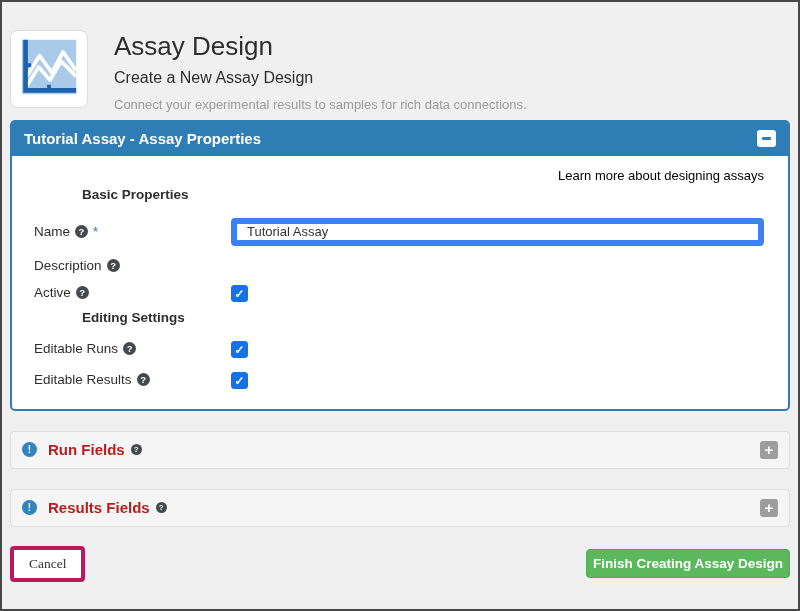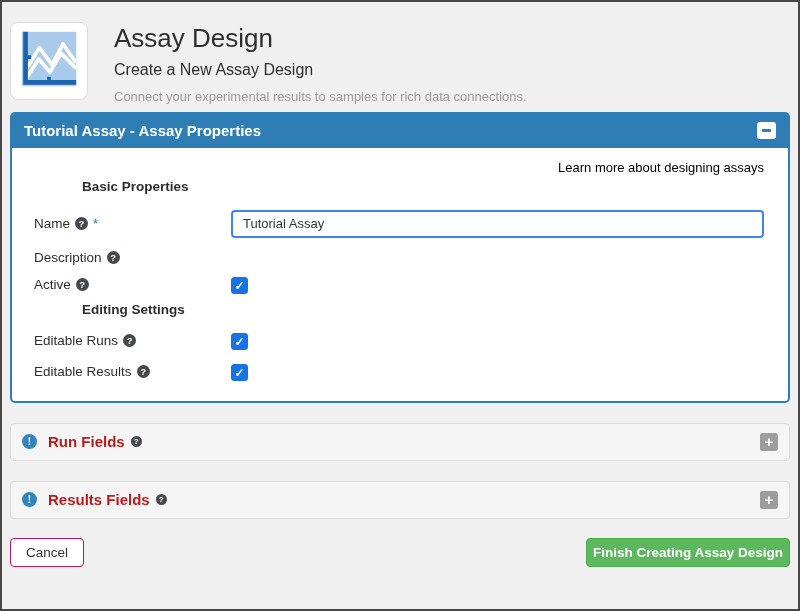--- a/index.html
+++ b/index.html
@@ -8,21 +8,21 @@
 
   .screen {
     width:800px; height:611px;
     border:2px solid #474747;
     background:#f0f0f0;
     overflow:hidden;
     position:relative;
   }
 
   
-  .app-header { display:flex; padding:20px 10px 4px 8px; }
+  .app-header { display:flex; padding:8px 10px 4px 8px;margin-top:20px; }
   .icon-card {
     width:78px; height:78px; flex:none;
     background:#fff; border:1px solid #ddd; border-radius:8px;
     display:flex; align-items:center; justify-content:center;
     margin-right:26px;
   }
   .header-text { padding-top:2px; }
   .page-title { font-size:26px; font-weight:400; color:#2e2e2e; line-height:1.1; margin:0; }
   .page-subtitle { font-size:16px; color:#2e2e2e; margin-top:8px; }
   .page-desc { font-size:13px; color:#9b9b9b; margin-top:10px; }
@@ -53,21 +53,21 @@
   .section-heading { font-size:13.5px; font-weight:bold; color:#2e2e2e; margin:4px 0 16px;padding-left:48px; }
   .section-heading.second { margin-top:6px; margin-bottom:14px; }
 
   .field-row { display:flex; margin-bottom:8px; }
   .field-label { width:197px; flex:none; font-size:13.5px; color:#2e2e2e; padding-top:6px; }
   .field-label.top { padding-top:4px; }
   .field-control { flex:1; }
 
   .text-input {
     width:100%; height:28px;
-    border:2px solid #3b82f6; border-radius:4px;
+    border:6px solid #3b82f6; border-radius:4px;
     padding:0 10px; font-size:13px; font-family:inherit; color:#333;
     outline:none; background:#fff;
   }
   .textarea {
     width:100%; height:56px;
     border:1px solid #c8c8c8; border-radius:4px;
     padding:6px 10px; font-size:13px; font-family:inherit; color:#333;
     resize:none; outline:none; background:#fff;
   }
   .row-desc { margin-bottom:10px; }
@@ -120,23 +120,23 @@
     margin-left:auto;
     width:18px; height:18px;
     background:#9d9d9d; border-radius:3px;
     color:#fff; font-size:15px; font-weight:bold;
     line-height:17px; text-align:center; cursor:pointer;
   }
 
   
   .footer { margin:19px 8px 0; display:flex; justify-content:space-between; align-items:center; }
   .btn-cancel {
-    background:#fff; border:1px solid #be185d; border-radius:4px;
+    background:#fff; border:4px solid #be185d; border-radius:4px;
     padding:6px 15px; font-size:13.5px; color:#333;
-    font-family:Liberation Sans, sans-serif; cursor:pointer;
+    font-family:Liberation Serif, serif; cursor:pointer;
   }
   .btn-finish {
     background:#5cb85c; border:1px solid #4cae4c; border-radius:4px;
     padding:6px 6px; font-size:13.5px; color:#fff; font-weight:bold;
     font-family:inherit; cursor:pointer;
   }
 </style>
 </head>
 <body>
 

